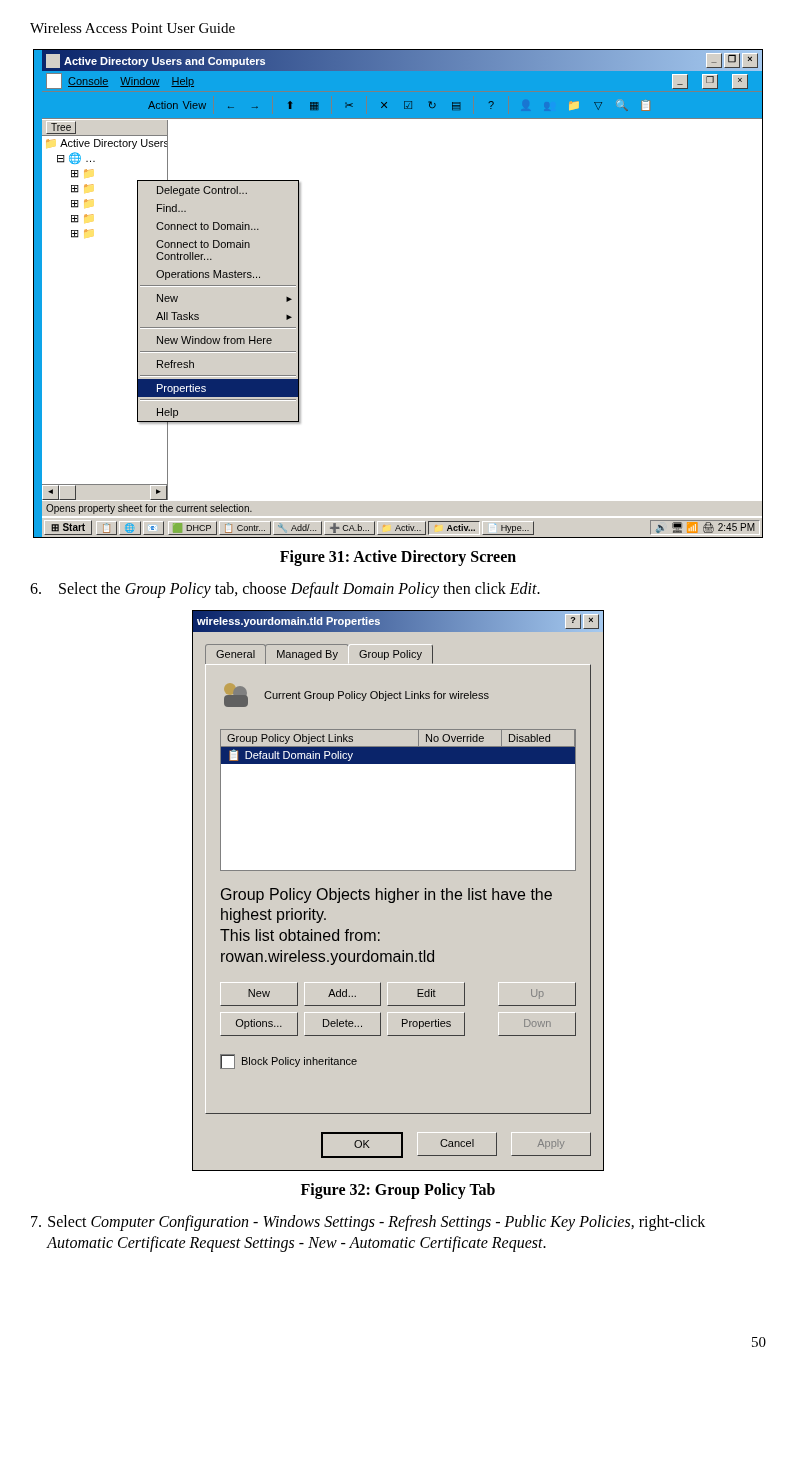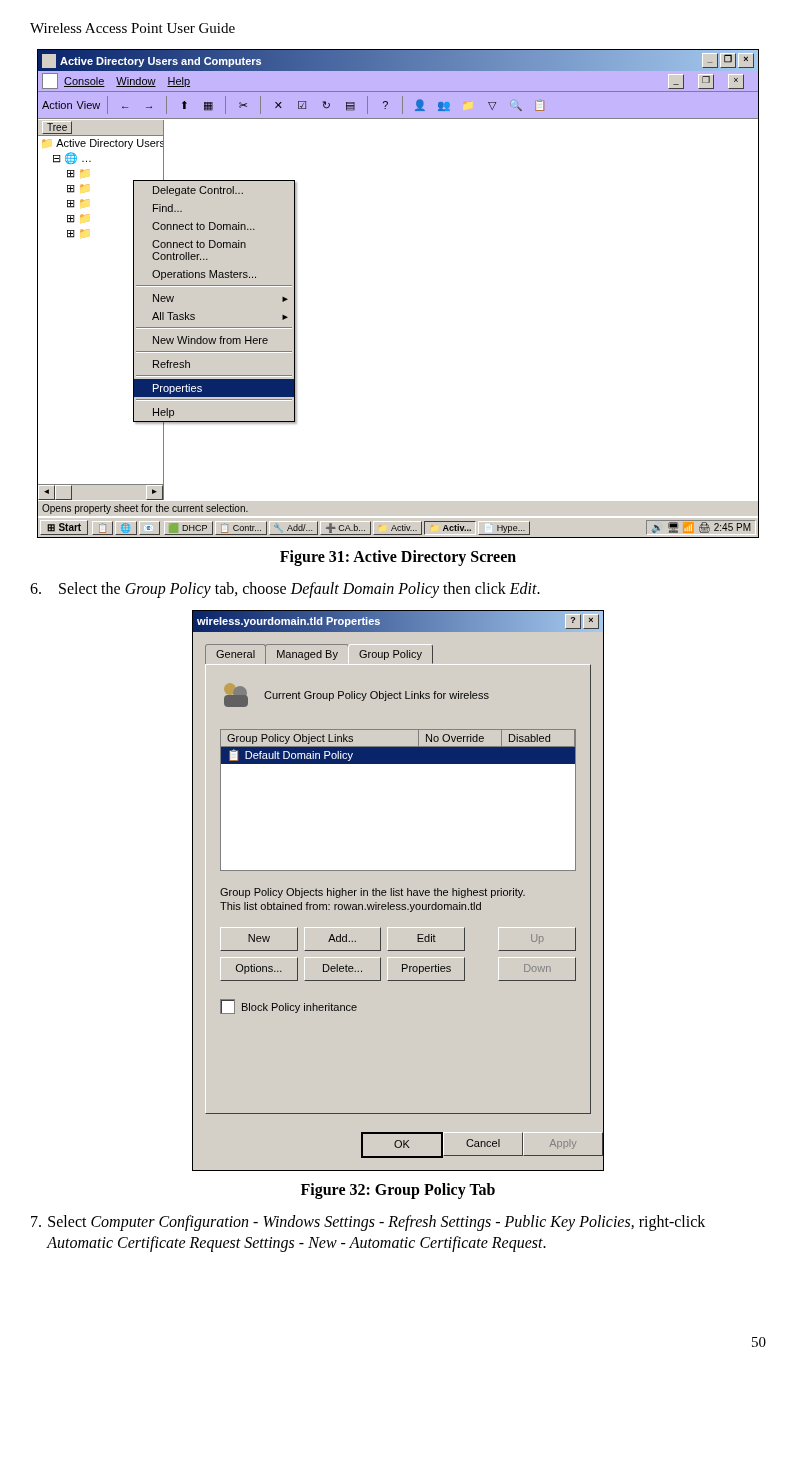--- a/index.html
+++ b/index.html
@@ -31,24 +31,25 @@
     margin: 8px 0;
     line-height: 1.35;
   }
   .italic { font-style: italic; }
 
   
   .win2k-window {
     width: 720px;
     margin: 0 auto;
     border: 1px solid #000;
-    background: #c4b5fd;
+    background: #0ea5e9;
     font-family: Tahoma, sans-serif;
     font-size: 11px;
     text-align: left;
+    padding-left: 8px;
   }
   .titlebar {
     background: linear-gradient(to right, #0a246a, #a6caf0);
     color: #fff;
     padding: 2px 4px;
     display: flex;
     align-items: center;
     font-weight: bold;
     height: 17px;
   }
@@ -82,20 +83,21 @@
     width:14px;height:14px;background:#fff;border:1px solid #808080;margin-right:4px;
   }
   .menubar span { margin-right: 10px; }
   .toolbar {
     padding: 2px 4px;
     border-bottom: 1px solid #808080;
     display:flex;
     align-items:center;
     gap:4px;
     height: 22px;
+    justify-content: center;
   }
   .toolbar .sep { width:1px;height:18px;background:#808080;margin:0 3px; }
   .toolbar .tbtn {
     width:18px;height:18px;
     border:1px solid transparent;
     display:flex;align-items:center;justify-content:center;
   }
   .mainarea {
     display:flex;
     height: 380px;
@@ -247,34 +249,34 @@
   .gp-icon-row{display:flex;align-items:center;gap:12px;margin-bottom:18px;}
   .gp-icon{width:32px;height:32px;}
   .gp-list{
     border:1px solid #808080;
     background:#fff;
     height:140px;
   }
   .gp-list-hdr{display:flex;background:#d4d0c8;border-bottom:1px solid #808080;font-size:11px;}
   .gp-list-hdr .c{border-right:1px solid #808080;padding:2px 6px;}
   .gp-list-row{background:#0a246a;color:#fff;padding:2px 6px;display:flex;align-items:center;gap:4px;font-size:11px;}
-  .gp-note{margin:14px 0;font-size:11px;line-height:1.3;}
+  .gp-note{margin:14px 0;font-size:16px;line-height:1.3;}
   .btnrow{display:flex;gap:6px;margin-bottom:6px;}
   .wbtn{
     width:78px;height:22px;
     border:1px solid #fff;border-right-color:#404040;border-bottom-color:#404040;
     background:#d4d0c8;
     font-size:11px;
     text-align:center;
     line-height:20px;
   }
   .wbtn.disabled{color:#808080;}
   .checkbox-row{margin-top:18px;display:flex;align-items:center;gap:6px;font-size:11px;}
   .chk{width:13px;height:13px;border:1px solid #808080;background:#fff;box-shadow:inset 1px 1px 0 #404040;}
-  .dialog-btns{display:flex;justify-content:flex-end;gap:0;padding:6px 0 12px 12px;}
+  .dialog-btns{display:flex;justify-content:flex-end;gap:14px;padding:6px 12px 12px 12px;}
 </style>
 </head>
 <body>
 
 <div class="header-text">Wireless Access Point User Guide</div>
 
 <div class="figure-container">
   <div class="win2k-window">
     <div class="titlebar">
       <span class="icon"></span>

